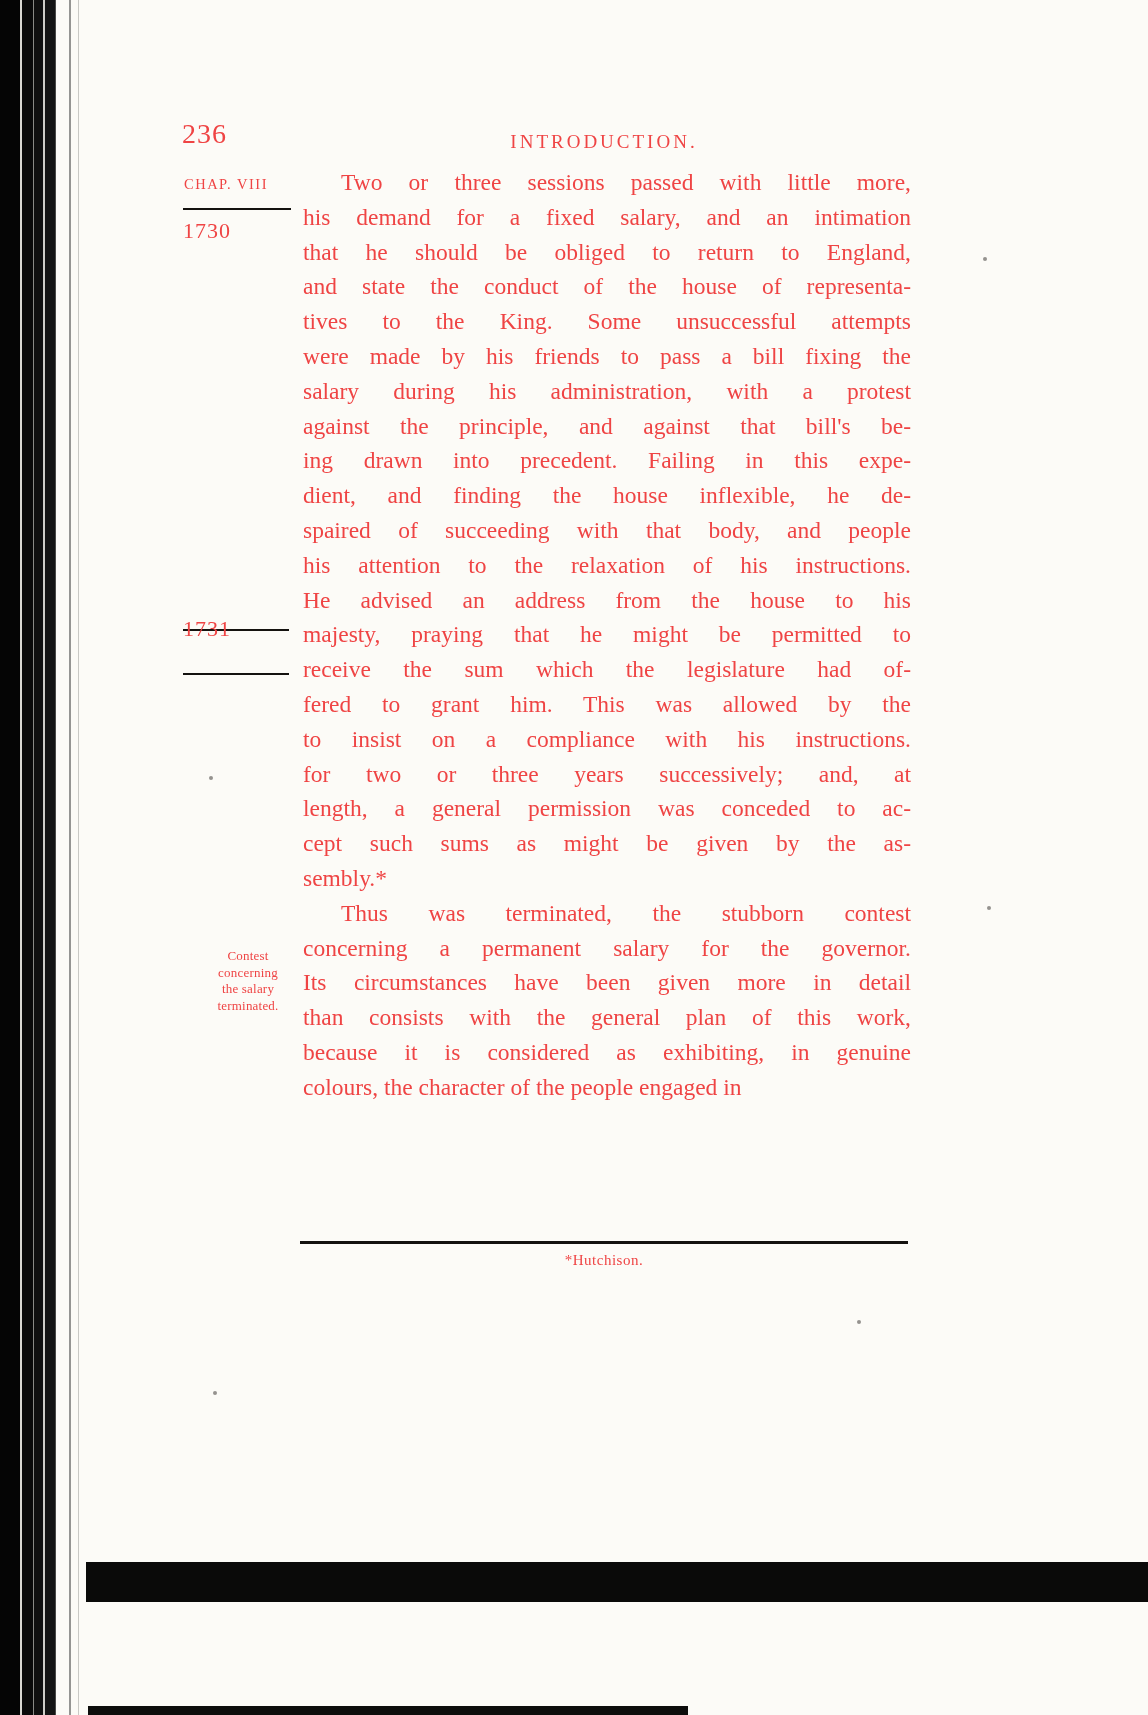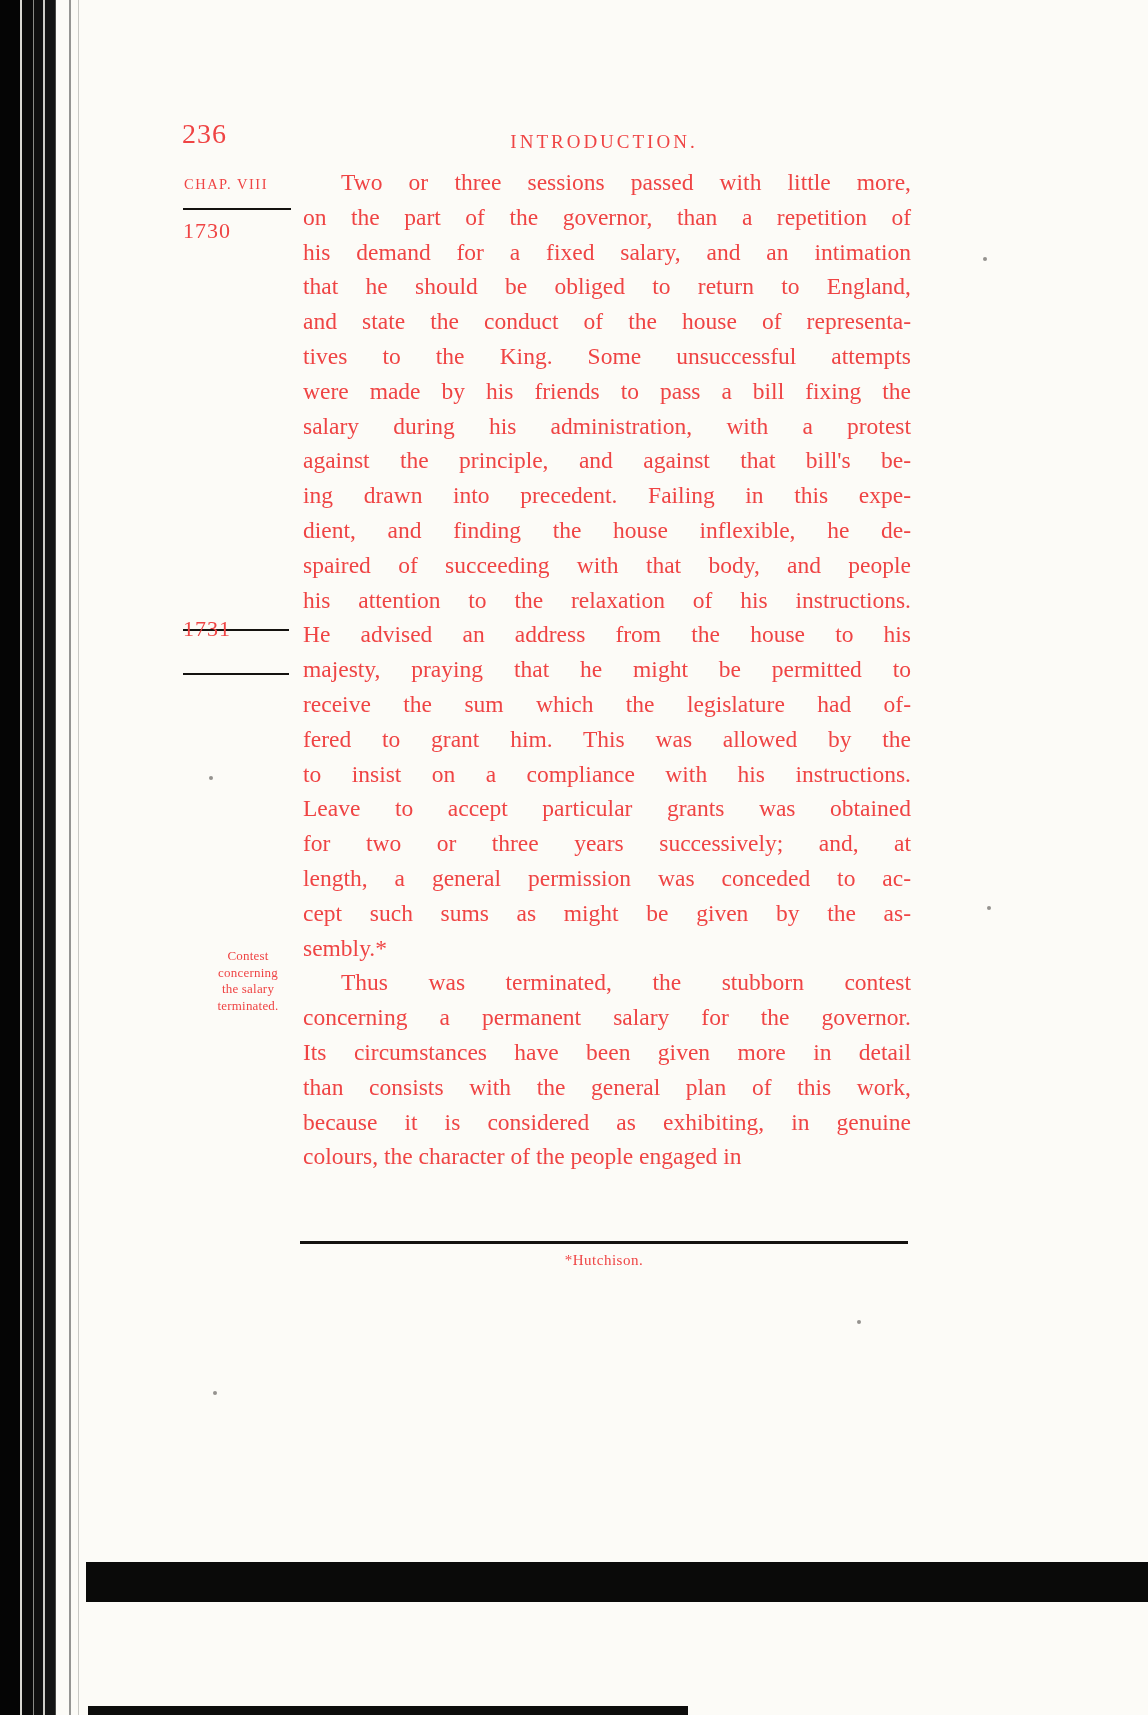--- a/index.html
+++ b/index.html
@@ -133,38 +133,36 @@
   <div class="sidenote">
       <div class="line">Contest</div>
       <div class="line">concerning</div>
       <div class="line">the salary</div>
       <div class="line">terminated.</div>
     </div>
 
   <div class="bodycol">
     <div class="para">
         <div class="line">Two or three sessions passed with little more,</div>
-        <div class="line">on the part of the governor, than a repetition of</div>
         <div class="line">his demand for a fixed salary, and an intimation</div>
         <div class="line">that he should be obliged to return to England,</div>
         <div class="line">and state the conduct of the house of representa-</div>
         <div class="line">tives to the King. Some unsuccessful attempts</div>
         <div class="line">were made by his friends to pass a bill fixing the</div>
         <div class="line">salary during his administration, with a protest</div>
         <div class="line">against the principle, and against that bill's be-</div>
         <div class="line">ing drawn into precedent. Failing in this expe-</div>
         <div class="line">dient, and finding the house inflexible, he de-</div>
         <div class="line">spaired of succeeding with that body, and people</div>
         <div class="line">his attention to the relaxation of his instructions.</div>
         <div class="line">He advised an address from the house to his</div>
         <div class="line">majesty, praying that he might be permitted to</div>
         <div class="line">receive the sum which the legislature had of-</div>
         <div class="line">fered to grant him. This was allowed by the</div>
         <div class="line">to insist on a compliance with his instructions.</div>
-        <div class="line">Leave to accept particular grants was obtained</div>
         <div class="line">for two or three years successively; and, at</div>
         <div class="line">length, a general permission was conceded to ac-</div>
         <div class="line">cept such sums as might be given by the as-</div>
         <div class="line">sembly.*</div>
       </div>
     <div class="para">
         <div class="line">Thus was terminated, the stubborn contest</div>
         <div class="line">concerning a permanent salary for the governor.</div>
         <div class="line">Its circumstances have been given more in detail</div>
         <div class="line">than consists with the general plan of this work,</div>

